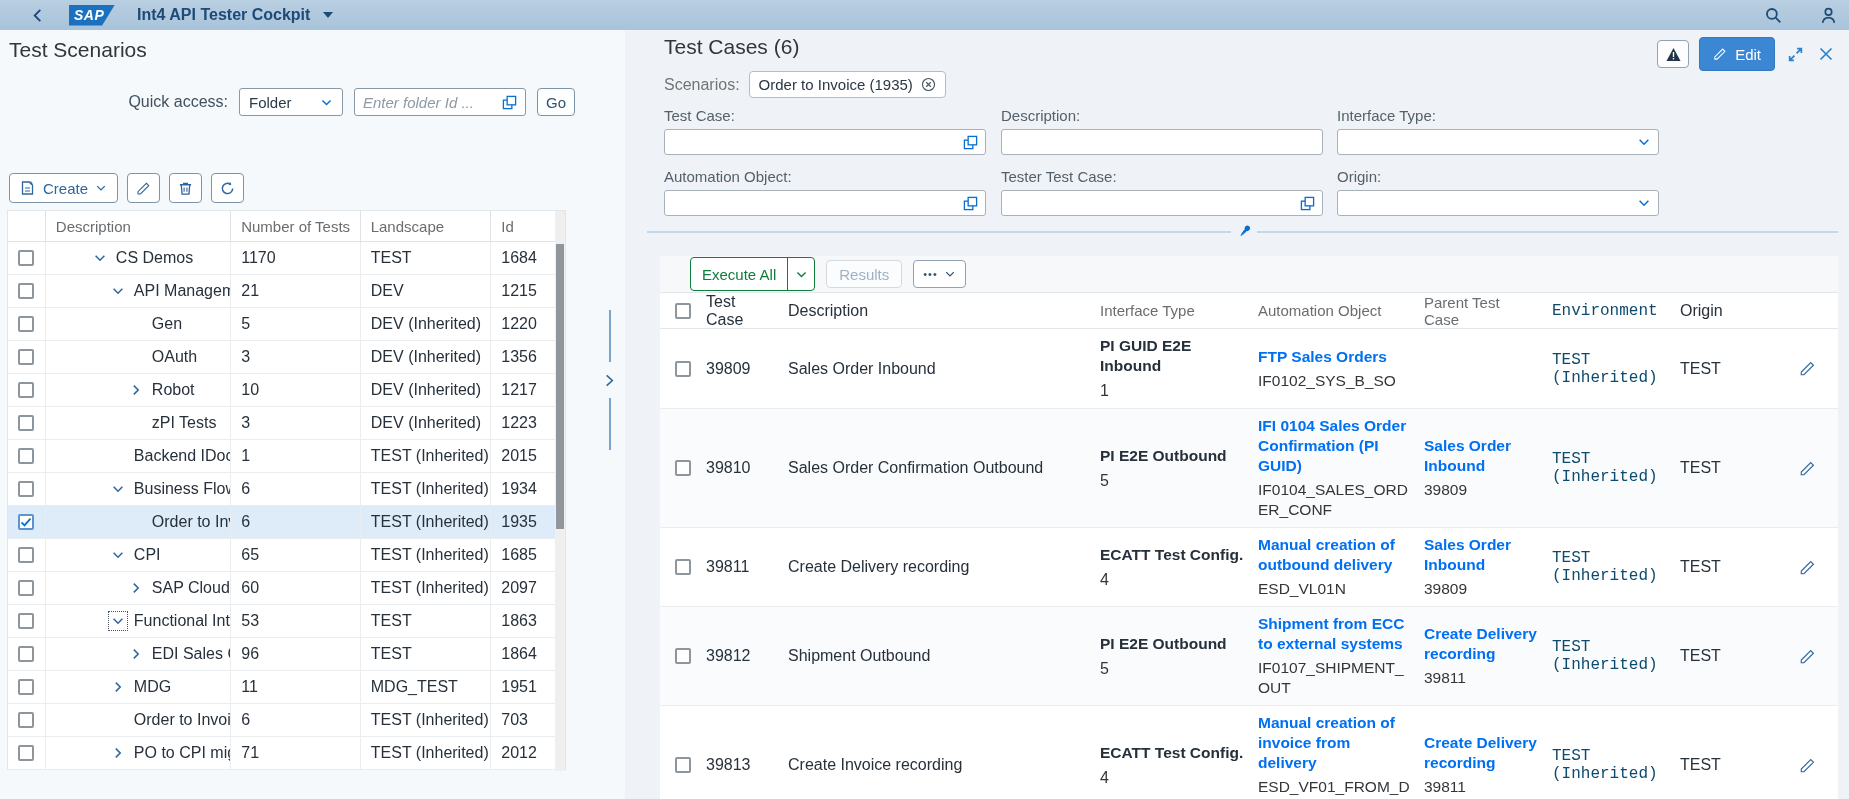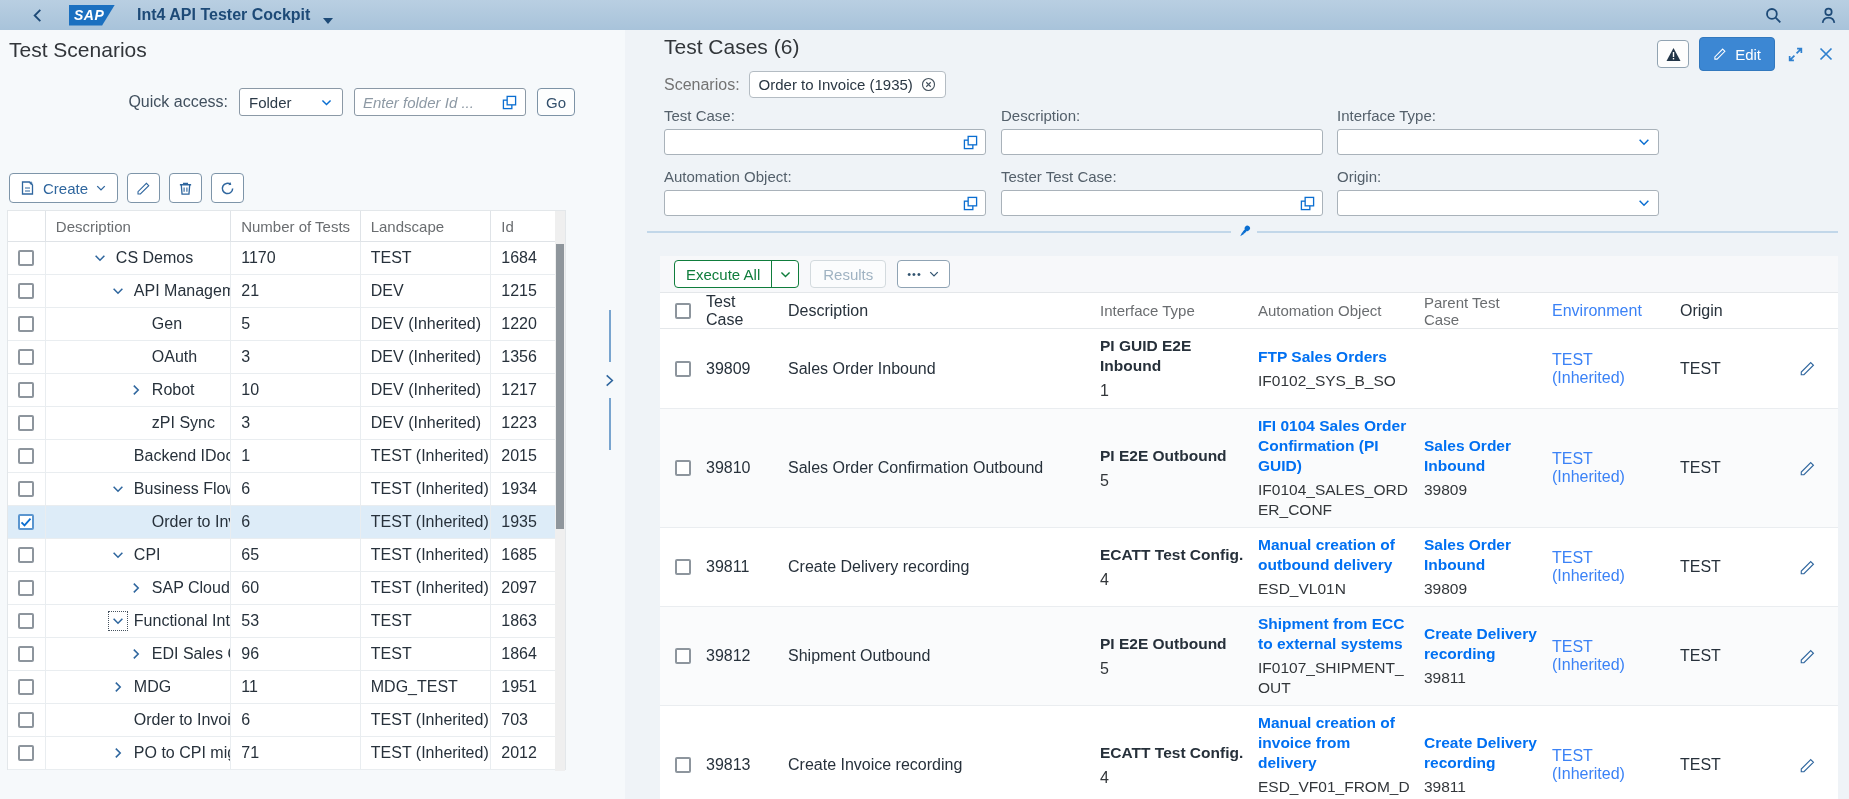--- a/index.html
+++ b/index.html
@@ -6,21 +6,21 @@
   html,body { width:1849px; height:799px; overflow:hidden;
     font-family:"Liberation Sans","DejaVu Sans",sans-serif; background:#eff3f7; color:#32363a; }
 
   
   #shell { position:absolute; left:0; top:0; width:1849px; height:30px;
     background:linear-gradient(#b9cfe2,#a8c3da); display:flex; align-items:center; }
   #shell .back { margin-left:30px; display:flex; align-items:center; cursor:pointer; }
   #sap-logo { margin-left:24px; width:46px; height:21px; background:#1b70c0;
     clip-path:polygon(0 0,100% 0,72% 100%,0 100%); display:flex; align-items:center;
     color:#fff; font-weight:bold; font-style:italic; font-size:14px; padding-left:5px; letter-spacing:.5px;}
-  #shell-title { margin-left:22px; font-size:16px; font-weight:bold; color:#1d4a77; display:flex; align-items:flex-end; gap:13px; cursor:pointer;}
+  #shell-title { margin-left:22px; font-size:16px; font-weight:bold; color:#1d4a77; display:flex; align-items:center; gap:13px; cursor:pointer;}
   #shell-title .tri { width:0; height:0; border-left:5px solid transparent; border-right:5px solid transparent; border-top:6px solid #1d4a77; }
   #shell-right { margin-left:auto; display:flex; align-items:center; gap:38px; margin-right:12px; }
   .shell-ic { color:#1d4a77; cursor:pointer; display:flex; }
 
   
   #left { position:absolute; left:0; top:30px; width:660px; height:769px; background:#f6f9fb; }
   #ts-title { position:absolute; left:9px; top:8px; font-size:21px; color:#32363a; }
   #quick-row { position:absolute; top:58px; left:0; width:575px; display:flex; justify-content:flex-end; align-items:center; gap:11px; }
   #quick-label { font-size:16px; color:#41505e; }
   .sel-box { height:28px; background:#fff; border:1px solid #8b99a6; border-radius:3px;
@@ -80,39 +80,39 @@
   .flt-label { position:absolute; font-size:15px; color:#54606b; }
   .flt-input { position:absolute; width:322px; height:26px; background:#fff; border:1px solid #a9b2ba; border-radius:3px;
     display:flex; align-items:center; justify-content:flex-end; padding:0 7px; }
   .vh-ic, .dd-ic { color:#0a6ed1; display:flex; cursor:pointer; }
   #flt-divider { position:absolute; left:22px; right:11px; top:201px; height:2px; background:#c2d7e9; }
   #pin-btn { position:absolute; left:606px; top:189px; width:26px; height:25px; background:#eff3f7;
     display:flex; align-items:center; justify-content:center; cursor:pointer; color:#0a6ed1; }
 
   #rt-card { position:absolute; left:35px; top:226px; right:11px; bottom:0; background:#fff; overflow:hidden; }
   #rt-toolbar { height:36px; background:#f7f8fa; display:flex; align-items:center; padding-left:14px; gap:11px; }
-  #exec-split { display:flex; height:28px; border:1px solid #0f7d3c; border-radius:4px; overflow:hidden; background:#fff; }
+  #exec-split { display:flex; height:34px; border:1px solid #0f7d3c; border-radius:4px; overflow:hidden; background:#fff;margin-left:16px; }
   #exec-main { color:#0f7d3c; font-size:15px; display:flex; align-items:center; padding:0 11px; cursor:pointer; }
   #exec-arrow { width:27px; border-left:1px solid #0f7d3c; color:#0f7d3c; display:flex; align-items:center; justify-content:center; cursor:pointer;}
   #results-btn { height:28px; border:1px solid #d3dade; border-radius:4px; background:#fbfcfd;
     color:#9fb2c2; font-size:15px; display:flex; align-items:center; padding:0 12px; cursor:default; }
   #more-btn { height:28px; border:1px solid #8fa3b4; border-radius:4px; background:#fff; color:#31536f;
     display:flex; align-items:center; gap:6px; padding:0 9px; cursor:pointer; }
   .rt-head { display:flex; align-items:center; height:37px; border-top:1px solid #e4e7ea; border-bottom:1px solid #e4e7ea;
     color:#6a6d70; font-size:15px; }
   .rt-row { display:flex; align-items:center; border-bottom:1px solid #eaedf0; background:#fff; min-height:54px; padding:7px 0; }
   .rt-row.alt { background:#fafbfc; }
   .rt-c { padding-right:14px; overflow:hidden; }
   .rc-cb { width:46px; display:flex; justify-content:center; padding:0; flex:none;}
   .rc-tc { width:82px; flex:none; font-size:16px; color:#27313b;}
   .rc-desc { width:300px; flex:none; font-size:16px; color:#27313b; }
   .rc-if { width:158px; flex:none;margin-left:12px; }
   .rc-ao { width:166px; flex:none; }
   .rc-pt { width:128px; flex:none; }
-  .rc-env { width:128px; flex:none; font-size:16px; color:#3b82f6;}
+  .rc-env { width:128px; flex:none; font-size:16px; color:#0c4a6e;font-family:Liberation Mono, monospace;}
   .rc-org { width:110px; flex:none; font-size:16px; color:#27313b;}
   .rc-edit { flex:1; display:flex; justify-content:center; }
   .if-type { font-size:15.5px; font-weight:bold; color:#26303a; line-height:20px; }
   .if-num { font-size:16px; color:#32363a; margin-top:5px; line-height:20px; }
   .lnk { font-size:15.5px; font-weight:bold; color:#0070f2; line-height:20px; cursor:pointer; }
   .code { font-size:15.5px; color:#32363a; line-height:20px; margin-top:4px; word-break:break-all; }
   .row-edit { color:#2f669e; cursor:pointer; display:flex; }
   svg { display:block; }
 </style>
 </head>
@@ -288,21 +288,21 @@
           <div class="lt-c c-num">10</div>
           <div class="lt-c c-land">DEV (Inherited)</div>
           <div class="lt-c c-id">1217</div>
         </div>
         <div class="lt-row">
           <div class="lt-c c-cb">
             <span class="cb"></span>
           </div>
           <div class="lt-c c-desc" style="padding-left: 82px;">
             <span class="tree-chev hidden"></span>
-            <span>zPI Sync</span>
+            <span>zPI Tests</span>
           </div>
           <div class="lt-c c-num">3</div>
           <div class="lt-c c-land">DEV (Inherited)</div>
           <div class="lt-c c-id">1223</div>
         </div>
         <div class="lt-row">
           <div class="lt-c c-cb">
             <span class="cb"></span>
           </div>
           <div class="lt-c c-desc" style="padding-left: 64px;">

